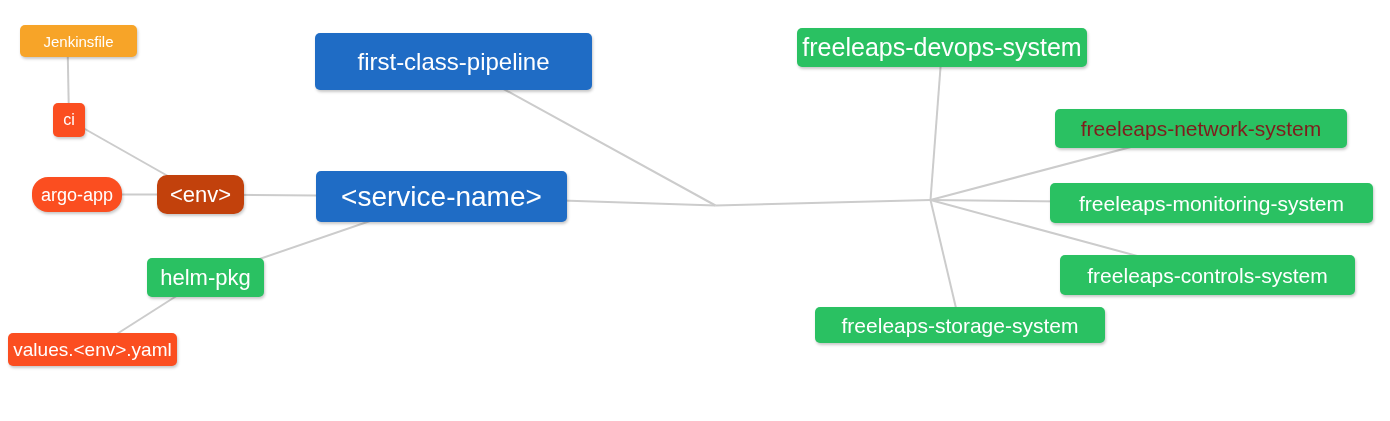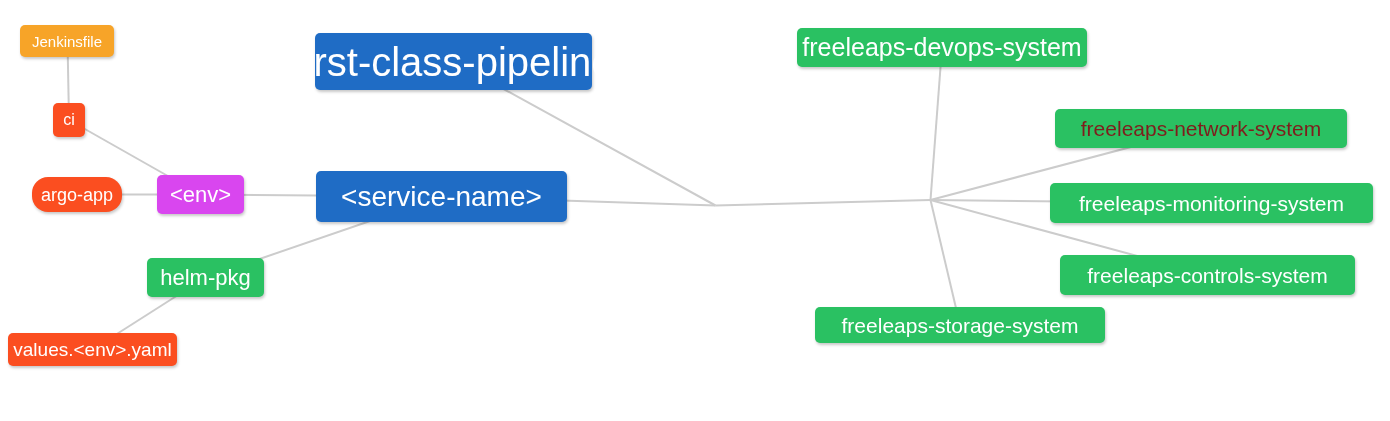--- a/index.html
+++ b/index.html
@@ -51,26 +51,26 @@
       <line x1="441.5" y1="196.5" x2="715.5" y2="205.5" stroke="#CCCCCC" stroke-width="2"></line>
       <line x1="453.5" y1="61.5" x2="715.5" y2="205.5" stroke="#CCCCCC" stroke-width="2"></line>
       <line x1="715.5" y1="205.5" x2="930.5" y2="200" stroke="#CCCCCC" stroke-width="2"></line>
       <line x1="930.5" y1="200" x2="942" y2="47.5" stroke="#CCCCCC" stroke-width="2"></line>
       <line x1="930.5" y1="200" x2="1201" y2="128.5" stroke="#CCCCCC" stroke-width="2"></line>
       <line x1="930.5" y1="200" x2="1211.5" y2="203" stroke="#CCCCCC" stroke-width="2"></line>
       <line x1="930.5" y1="200" x2="1207.5" y2="275" stroke="#CCCCCC" stroke-width="2"></line>
       <line x1="930.5" y1="200" x2="960" y2="325" stroke="#CCCCCC" stroke-width="2"></line>
     </svg>
 
-<div class="node" style="left: 20px; top: 25px; width: 94px; height: 32px; font-size: 15px; background: rgb(247, 164, 40); color: rgb(255, 255, 255);">Jenkinsfile</div>
+<div class="node" style="left: 20px; top: 25px; width: 117px; height: 32px; font-size: 15px; background: rgb(247, 164, 40); color: rgb(255, 255, 255);">Jenkinsfile</div>
     <div class="node" style="left: 53px; top: 103px; width: 32px; height: 34px; font-size: 16px; background: rgb(251, 78, 32); color: rgb(255, 255, 255);">ci</div>
     <div class="node" style="left: 32px; top: 177px; width: 90px; height: 35px; font-size: 18px; background: rgb(251, 78, 32); color: rgb(255, 255, 255); border-radius: 16px;">argo-app</div>
-    <div class="node" style="left: 157px; top: 175px; width: 87px; height: 39px; font-size: 22px; background: #d946ef; color: rgb(255, 255, 255);">&lt;env&gt;</div>
+    <div class="node" style="left: 157px; top: 175px; width: 87px; height: 39px; font-size: 22px; background: #c2410c; color: rgb(255, 255, 255); border-radius: 10px;">&lt;env&gt;</div>
     <div class="node" style="left: 147px; top: 258px; width: 117px; height: 39px; font-size: 22px; background: rgb(42, 193, 98); color: rgb(255, 255, 255);">helm-pkg</div>
     <div class="node" style="left: 8px; top: 333px; width: 169px; height: 33px; font-size: 19px; background: rgb(251, 78, 32); color: rgb(255, 255, 255);">values.&lt;env&gt;.yaml</div>
-    <div class="node" style="left: 315px; top: 33px; width: 277px; height: 57px; font-size: 40px; background: rgb(31, 108, 197); color: rgb(255, 255, 255);">first-class-pipeline</div>
+    <div class="node" style="left: 315px; top: 33px; width: 277px; height: 57px; font-size: 24px; background: rgb(31, 108, 197); color: rgb(255, 255, 255);">first-class-pipeline</div>
     <div class="node" style="left: 316px; top: 171px; width: 251px; height: 51px; font-size: 28px; background: rgb(31, 108, 197); color: rgb(255, 255, 255);">&lt;service-name&gt;</div>
     <div class="node" style="left: 797px; top: 28px; width: 290px; height: 39px; font-size: 25px; background: rgb(42, 193, 98); color: rgb(255, 255, 255);">freeleaps-devops-system</div>
     <div class="node" style="left: 1055px; top: 109px; width: 292px; height: 39px; font-size: 21px; background: rgb(42, 193, 98); color: #7f1d1d;">freeleaps-network-system</div>
     <div class="node" style="left: 1050px; top: 183px; width: 323px; height: 40px; font-size: 21px; background: rgb(42, 193, 98); color: rgb(255, 255, 255);">freeleaps-monitoring-system</div>
     <div class="node" style="left: 1060px; top: 255px; width: 295px; height: 40px; font-size: 21px; background: rgb(42, 193, 98); color: rgb(255, 255, 255);">freeleaps-controls-system</div>
     <div class="node" style="left: 815px; top: 307px; width: 290px; height: 36px; font-size: 21px; background: rgb(42, 193, 98); color: rgb(255, 255, 255);">freeleaps-storage-system</div>
   </div>
 
 </body></html>

